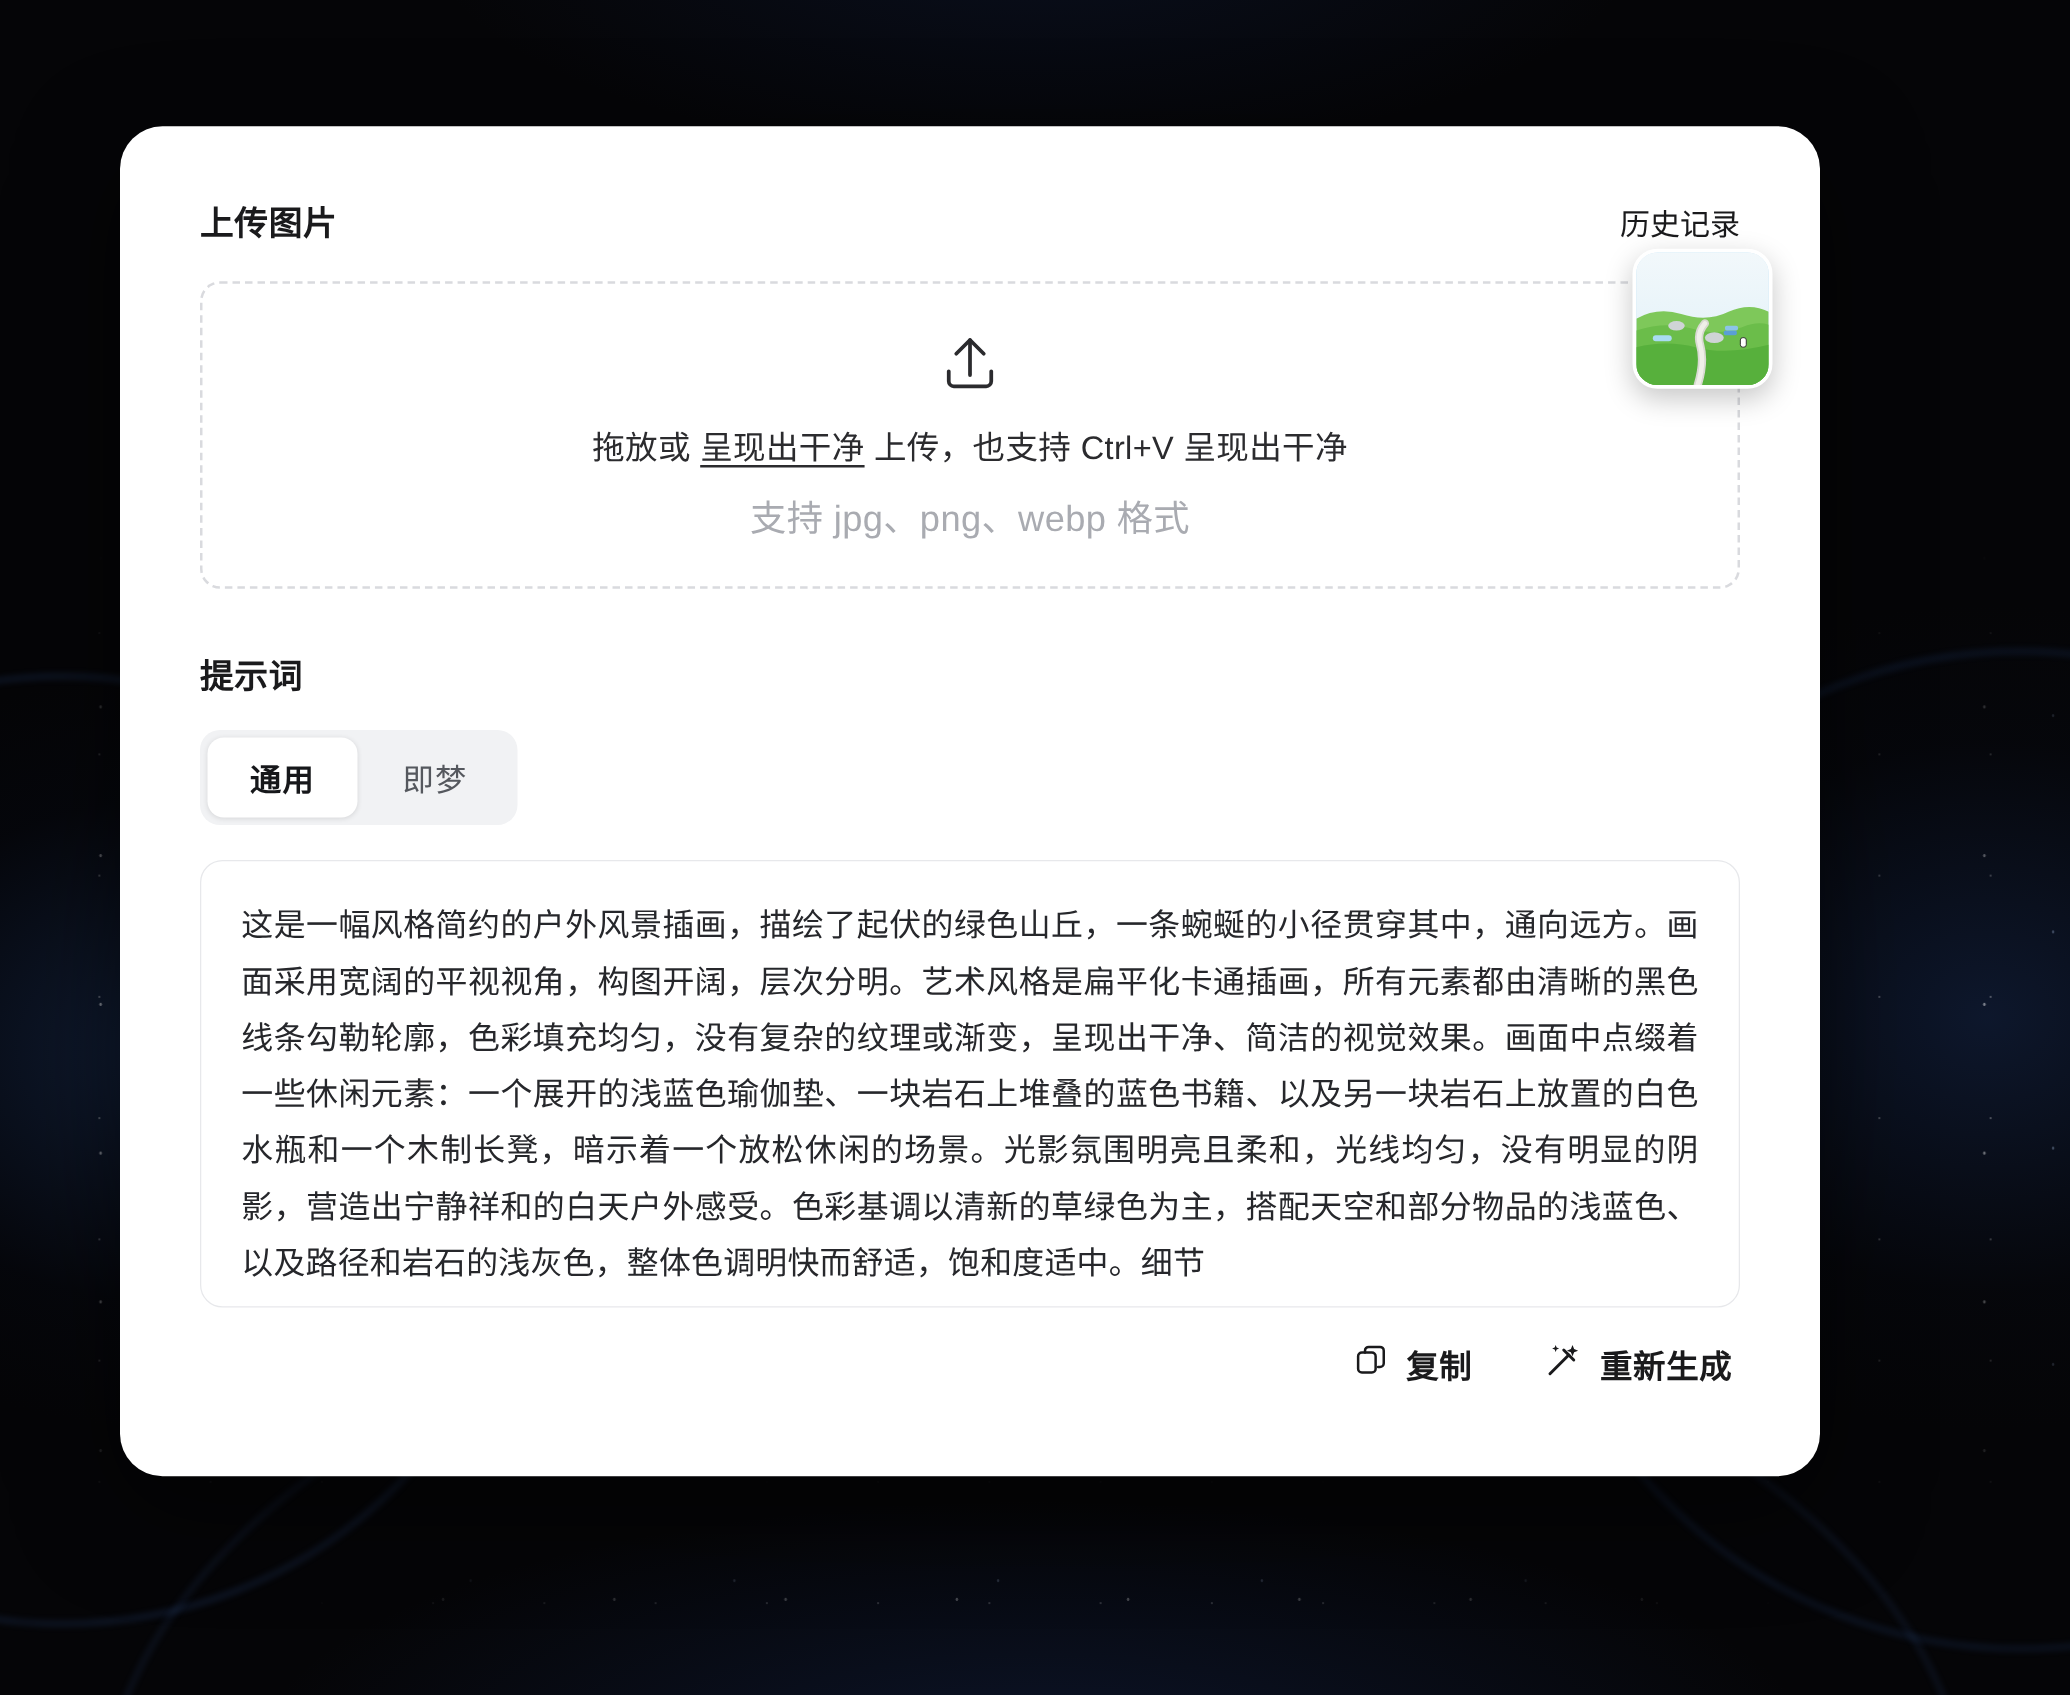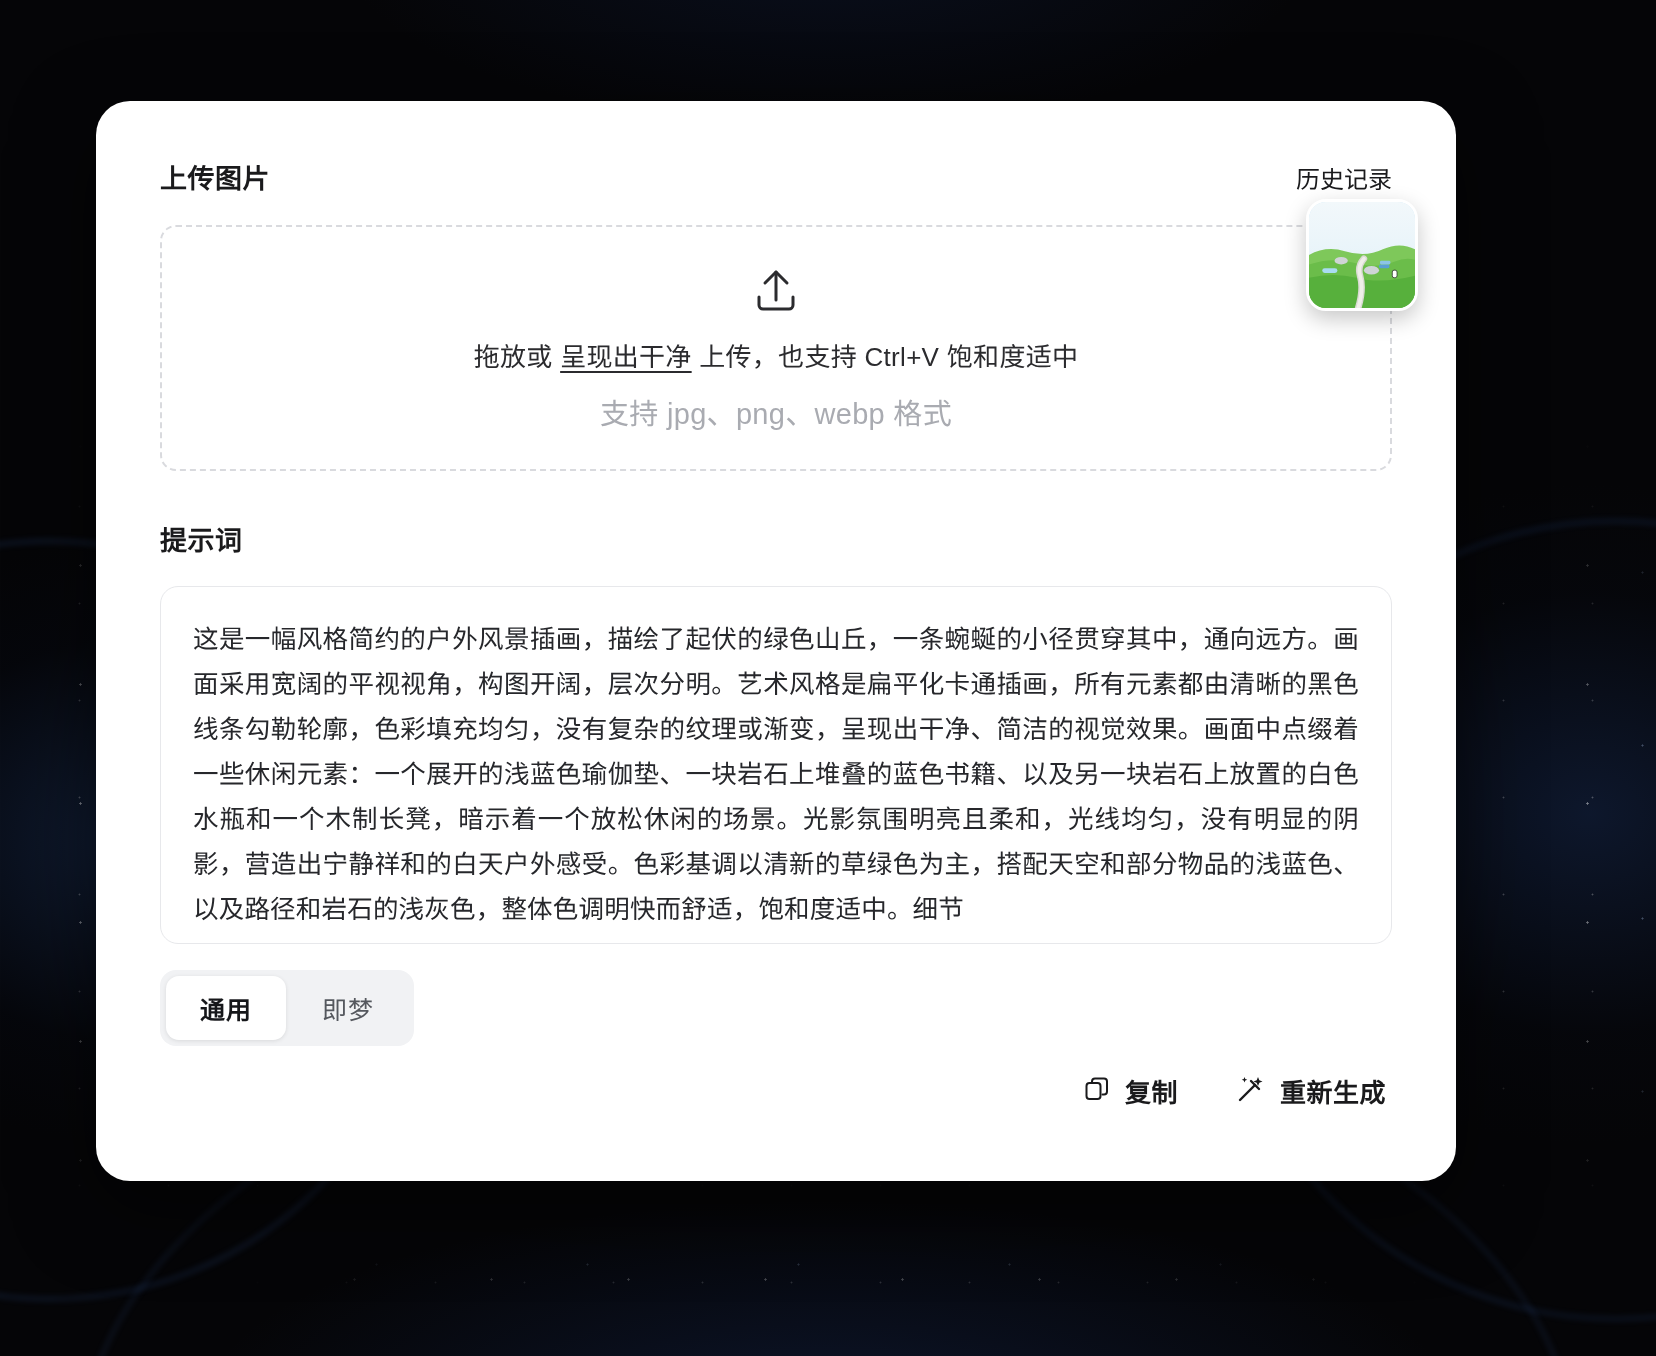--- a/index.html
+++ b/index.html
@@ -224,21 +224,21 @@
   <div id="dropzone">
     <span id="upload-icon">
       <svg width="46" height="50" viewBox="0 0 46 50" fill="none" xmlns="http://www.w3.org/2000/svg">
         <path d="M23 36 V8" stroke="#2b2b2e" stroke-width="3" stroke-linecap="round"></path>
         <path d="M12 19 L23 8 L34 19" stroke="#2b2b2e" stroke-width="3" stroke-linecap="round" stroke-linejoin="round"></path>
         <path d="M6 33 V41 a4 4 0 0 0 4 4 h26 a4 4 0 0 0 4 -4 V33" stroke="#2b2b2e" stroke-width="3" stroke-linecap="round" stroke-linejoin="round"></path>
       </svg>
     </span>
 
     <div class="dz-line1">
-      <span>拖放或 </span><span class="pick">呈现出干净</span><span> 上传，也支持 Ctrl+V 饱和度适中</span>
+      <span>拖放或 </span><span class="pick">呈现出干净</span><span> 上传，也支持 Ctrl+V 呈现出干净</span>
     </div>
 
     <div class="dz-line2">支持 jpg、png、webp 格式</div>
 
     <div id="thumb">
       <svg viewBox="0 0 112 112" xmlns="http://www.w3.org/2000/svg">
         <defs>
           <linearGradient id="skyg" x1="0" y1="0" x2="0" y2="1">
             <stop offset="0%" stop-color="#f2f8fb"></stop>
             <stop offset="100%" stop-color="#dff0f8"></stop>
@@ -258,27 +258,27 @@
         <ellipse cx="66" cy="72" rx="8" ry="4.5" fill="#cfd4d6"></ellipse>
       </svg>
     </div>
   </div>
 
   
   <div id="prompt-head">
     <div class="section-title">提示词</div>
   </div>
 
-  <div id="prompt-box">
-    <div id="prompt-text">这是一幅风格简约的户外风景插画，描绘了起伏的绿色山丘，一条蜿蜒的小径贯穿其中，通向远方。画面采用宽阔的平视视角，构图开阔，层次分明。艺术风格是扁平化卡通插画，所有元素都由清晰的黑色线条勾勒轮廓，色彩填充均匀，没有复杂的纹理或渐变，呈现出干净、简洁的视觉效果。画面中点缀着一些休闲元素：一个展开的浅蓝色瑜伽垫、一块岩石上堆叠的蓝色书籍、以及另一块岩石上放置的白色水瓶和一个木制长凳，暗示着一个放松休闲的场景。光影氛围明亮且柔和，光线均匀，没有明显的阴影，营造出宁静祥和的白天户外感受。色彩基调以清新的草绿色为主，搭配天空和部分物品的浅蓝色、以及路径和岩石的浅灰色，整体色调明快而舒适，饱和度适中。细节</div>
-  </div>
-
   <div id="mode-tabs">
     <div class="tab active">通用</div>
     <div class="tab">即梦</div>
+  </div>
+
+  <div id="prompt-box">
+    <div id="prompt-text">这是一幅风格简约的户外风景插画，描绘了起伏的绿色山丘，一条蜿蜒的小径贯穿其中，通向远方。画面采用宽阔的平视视角，构图开阔，层次分明。艺术风格是扁平化卡通插画，所有元素都由清晰的黑色线条勾勒轮廓，色彩填充均匀，没有复杂的纹理或渐变，呈现出干净、简洁的视觉效果。画面中点缀着一些休闲元素：一个展开的浅蓝色瑜伽垫、一块岩石上堆叠的蓝色书籍、以及另一块岩石上放置的白色水瓶和一个木制长凳，暗示着一个放松休闲的场景。光影氛围明亮且柔和，光线均匀，没有明显的阴影，营造出宁静祥和的白天户外感受。色彩基调以清新的草绿色为主，搭配天空和部分物品的浅蓝色、以及路径和岩石的浅灰色，整体色调明快而舒适，饱和度适中。细节</div>
   </div>
 
   
   <div id="actions">
     <div class="action">
       <span>
         <svg width="28" height="28" viewBox="0 0 28 28" fill="none" xmlns="http://www.w3.org/2000/svg">
           <rect x="3.5" y="8" width="14" height="16" rx="3" stroke="#1a1a1c" stroke-width="2"></rect>
           <path d="M9 8 V6.5 a3 3 0 0 1 3 -3 h9 a3 3 0 0 1 3 3 v10 a3 3 0 0 1 -3 3 h-1.5" stroke="#1a1a1c" stroke-width="2" stroke-linecap="round"></path>
         </svg>

